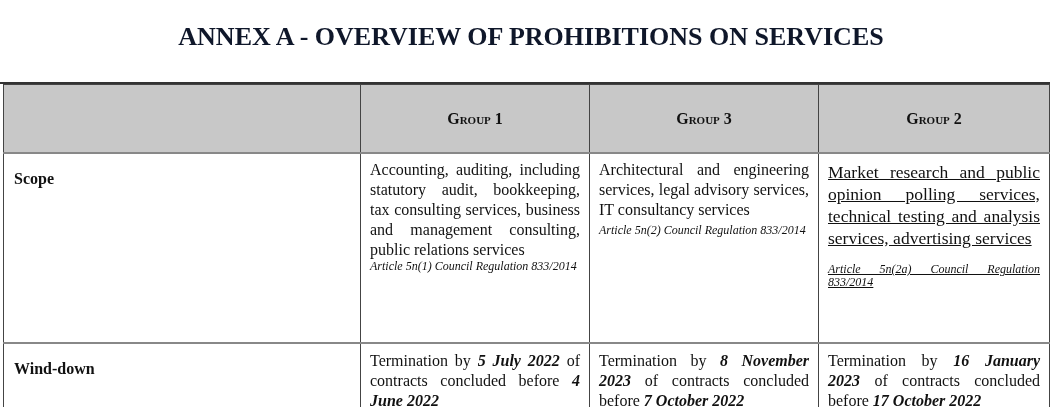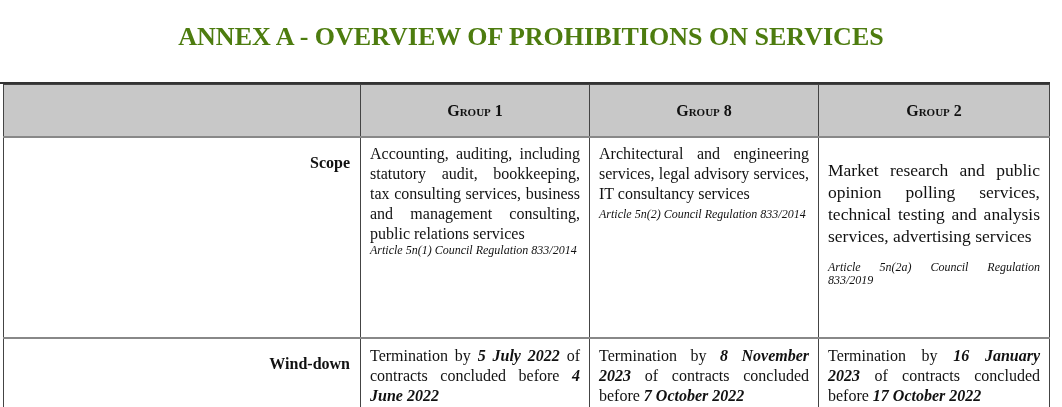--- a/index.html
+++ b/index.html
@@ -3,45 +3,45 @@
   <meta charset="utf-8">
   <style>
     html, body { margin: 0; padding: 0; background: #ffffff; }
     body {
       width: 1062px; height: 407px; overflow: hidden; position: relative;
       font-family: "Liberation Serif", "DejaVu Serif", serif; color: #111;
     }
     .title {
       position: absolute; left: 0; top: 22px; width: 1062px;
       text-align: center; font-weight: bold; font-size: 26px; letter-spacing: 0px;
-      color: #4d7c0f;
+      color: #0f172a;
     }
     .topline {
       position: absolute; left: 0; top: 82px; width: 1050px; height: 2px; background: #333;
     }
     table {
       position: absolute; left: 3px; top: 84px; border-collapse: collapse;
       table-layout: fixed; width: 1046px;
     }
     td, th {
-      border: 1px solid #444; vertical-align: top; padding: 4px;
+      border: 1px solid #444; vertical-align: top; padding: 12px;
     }
     th {
       background: #c8c8c8; height: 43px; vertical-align: middle; text-align: center;
       font-weight: bold; font-size: 16px; font-variant: small-caps;
       border-bottom: 2px solid #888;
     }
     th.blank { border-right: 1px solid #444; }
     .rowlabel {
-      font-weight: bold; font-size: 16px; padding: 16px 10px 0 10px; text-align: right;
+      font-weight: bold; font-size: 16px; padding: 16px 10px 0 10px;
     }
     .cell {
       padding: 6px 9px 6px 9px; font-size: 16px; line-height: 20px; text-align: justify;
     }
-    .cell.g3 { font-size: 17.5px; line-height: 22px; padding-top: 21px; }
+    .cell.g3 { font-size: 17.5px; line-height: 22px; padding-top: 7px; text-decoration: underline; }
     .cite {
       font-style: italic; font-size: 12px; line-height: 13px; margin-top: 0; text-align: justify;
     }
     .g3 .cite { margin-top: 14px; }
     .g2 .cite { margin-top: 4px; }
     tr.scope td { height: 172px; }
     tr.wind td { height: 78px; border-top: 2px solid #888; }
     tr.wind td.cell { padding-top: 7px; }
     b { font-weight: bold; font-style: italic; }
   </style>
@@ -55,36 +55,36 @@
   <colgroup>
     <col style="width:357px">
       <col style="width:229px">
       <col style="width:229px">
       <col style="width:231px">
   </colgroup>
   <tbody>
       <tr>
     <th class="blank"></th>
     <th>Group 1</th>
-    <th>Group 8</th>
+    <th>Group 3</th>
     <th>Group 2</th>
   </tr>
   <tr class="scope">
     <td class="rowlabel">Scope</td>
     <td class="cell g1">
       <div>Accounting, auditing, including statutory audit, bookkeeping, tax consulting services, business and management consulting, public relations services</div>
       <div class="cite">Article 5n(1) Council Regulation 833/2014</div>
     </td>
     <td class="cell g2">
       <div>Architectural and engineering services, legal advisory services, IT consultancy services</div>
       <div class="cite">Article 5n(2) Council Regulation 833/2014</div>
     </td>
     <td class="cell g3">
       <div>Market research and public opinion polling services, technical testing and analysis services, advertising services</div>
-      <div class="cite">Article 5n(2a) Council Regulation 833/2019</div>
+      <div class="cite">Article 5n(2a) Council Regulation 833/2014</div>
     </td>
   </tr>
   <tr class="wind">
     <td class="rowlabel">Wind-down</td>
     <td class="cell"><span>Termination by </span><b>5 July 2022</b><span> of contracts concluded before </span><b>4 June 2022</b></td>
     <td class="cell"><span>Termination by </span><b>8 November 2023</b><span> of contracts concluded before </span><b>7 October 2022</b></td>
     <td class="cell"><span>Termination by </span><b>16 January 2023</b><span> of contracts concluded before </span><b>17 October 2022</b></td>
   </tr>
 
 </tbody>

